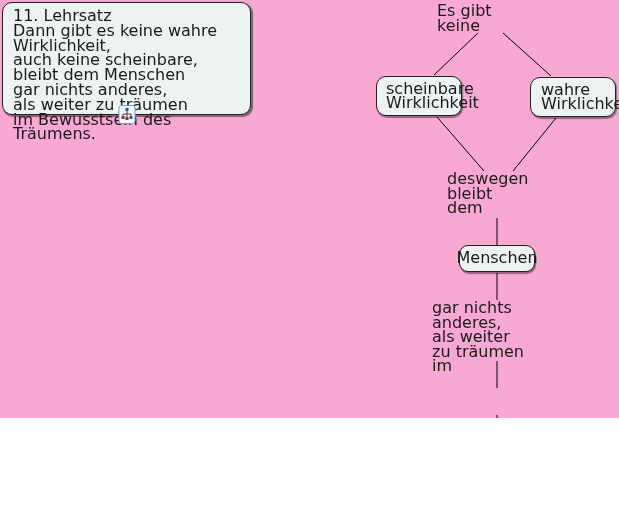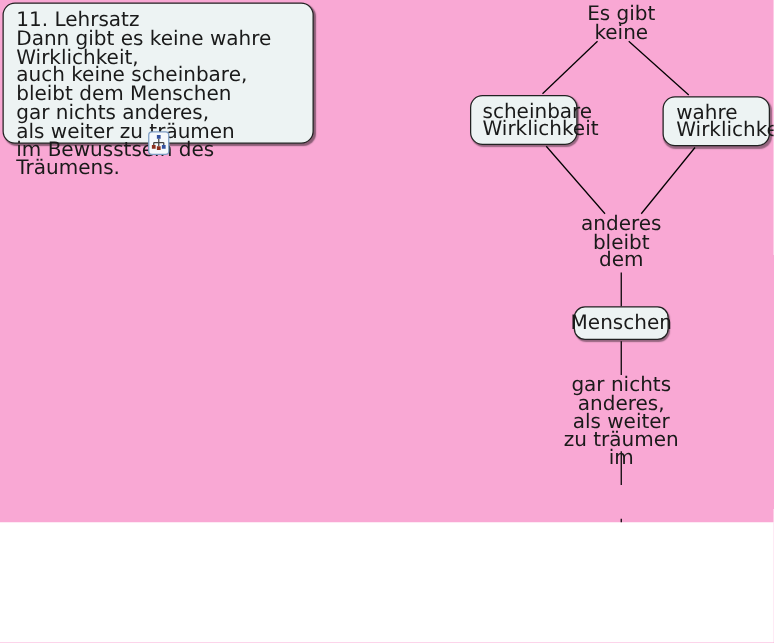--- a/index.html
+++ b/index.html
@@ -57,21 +57,20 @@
     width: 619px;
     height: 514px;
   }
   svg.links line {
     stroke: var(--line-color, #000000);
     stroke-width: 1;
   }
   
   .link-label {
     position: absolute;
-    text-align: center;
     line-height: 14.5px;
     white-space: pre-line;
     cursor: default;
   }
   .ll-top    { left: 437px; top: 4px;   width: 120px; }
   .ll-mid    { left: 447px; top: 172px; width: 100px; }
   .ll-lower  { left: 432px; top: 301px; width: 130px; }
   .ll-des    { left: 447px; top: 443px; width: 100px; }
   
   .node {
@@ -129,21 +128,21 @@
         <line x1="10.5" y1="7" x2="10.5" y2="9" stroke="#444444" stroke-width="1"></line>
         <rect x="1" y="9" width="3" height="3" fill="#8c2f1e"></rect>
         <rect x="5" y="10" width="3" height="3" fill="#8c2f1e"></rect>
         <rect x="9" y="9" width="3" height="3" fill="#33509e"></rect>
       </svg>
     </div>
   </div>
 
   <div class="link-label ll-top">Es gibt
 keine</div>
-  <div class="link-label ll-mid">anderes
+  <div class="link-label ll-mid">deswegen
 bleibt
 dem</div>
   <div class="link-label ll-lower">gar nichts anderes,
 als weiter
 zu träumen
 im</div>
 
   <div class="node n-scheinbare">scheinbare
 Wirklichkeit</div>
   <div class="node n-wahre">wahre

